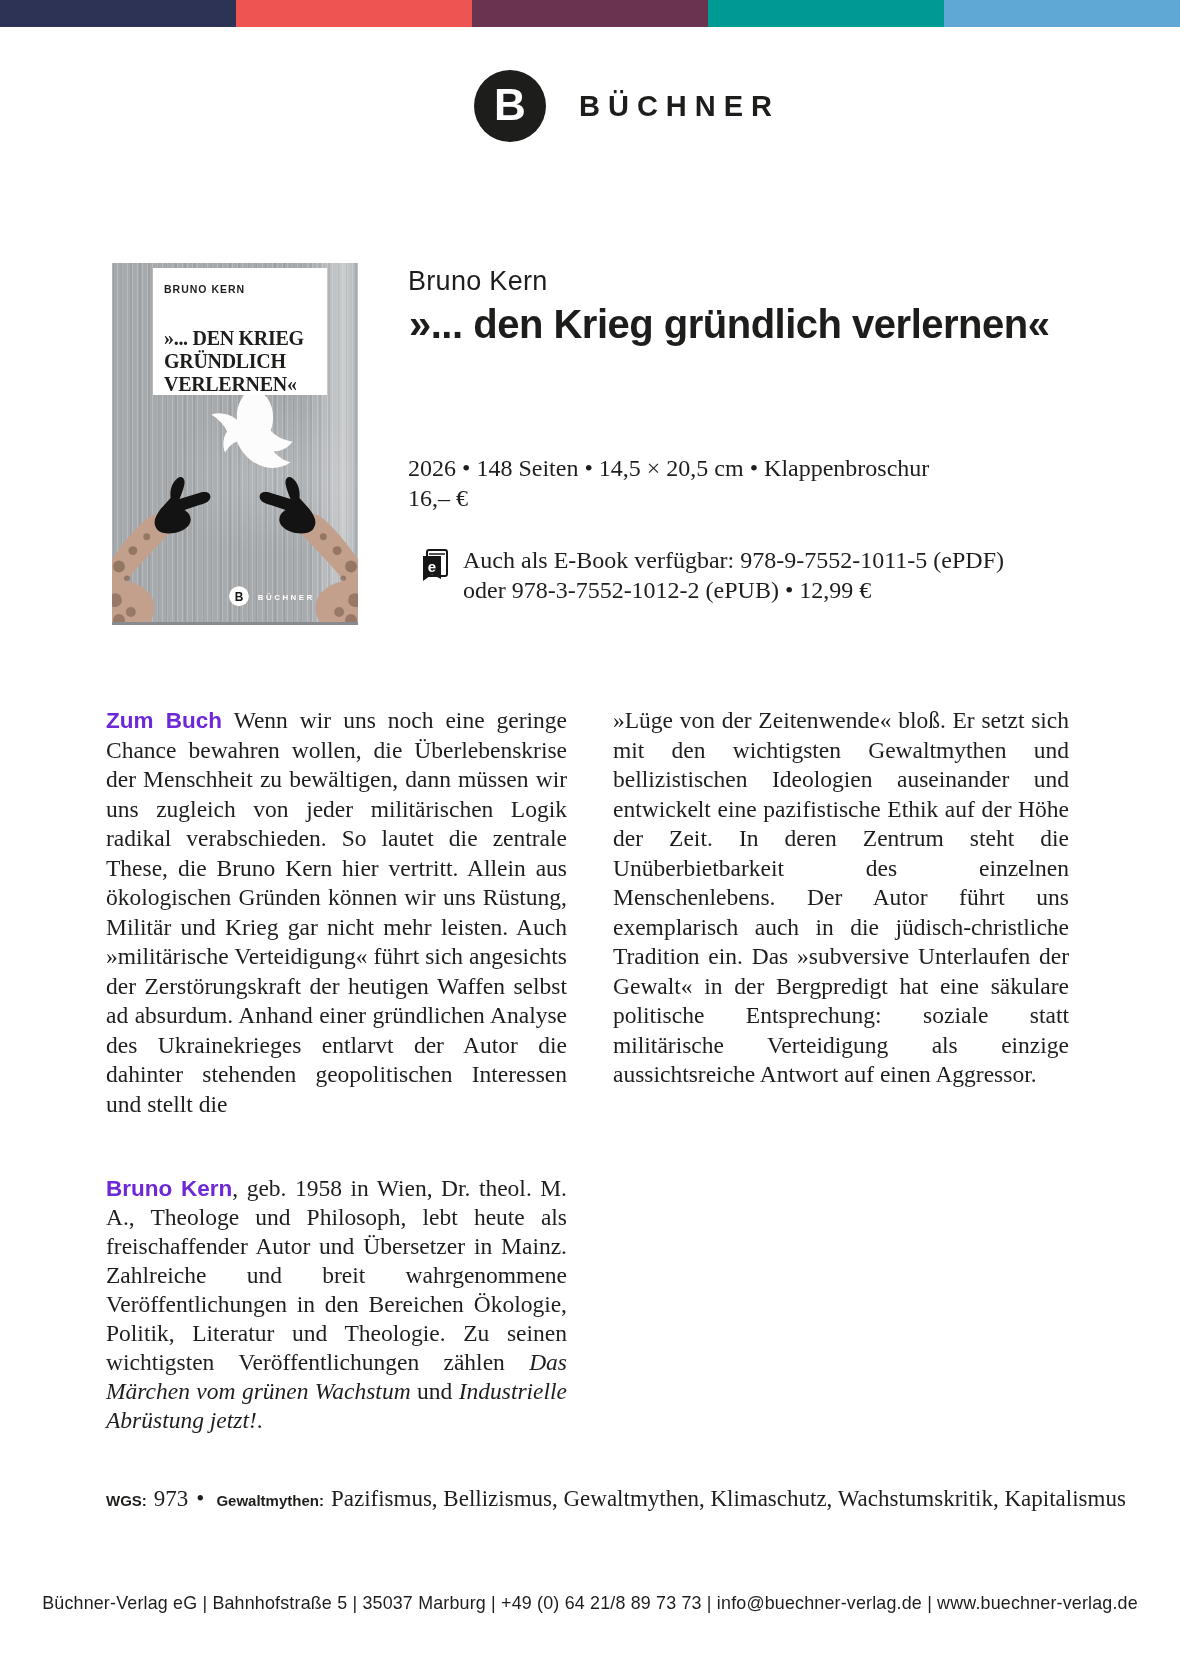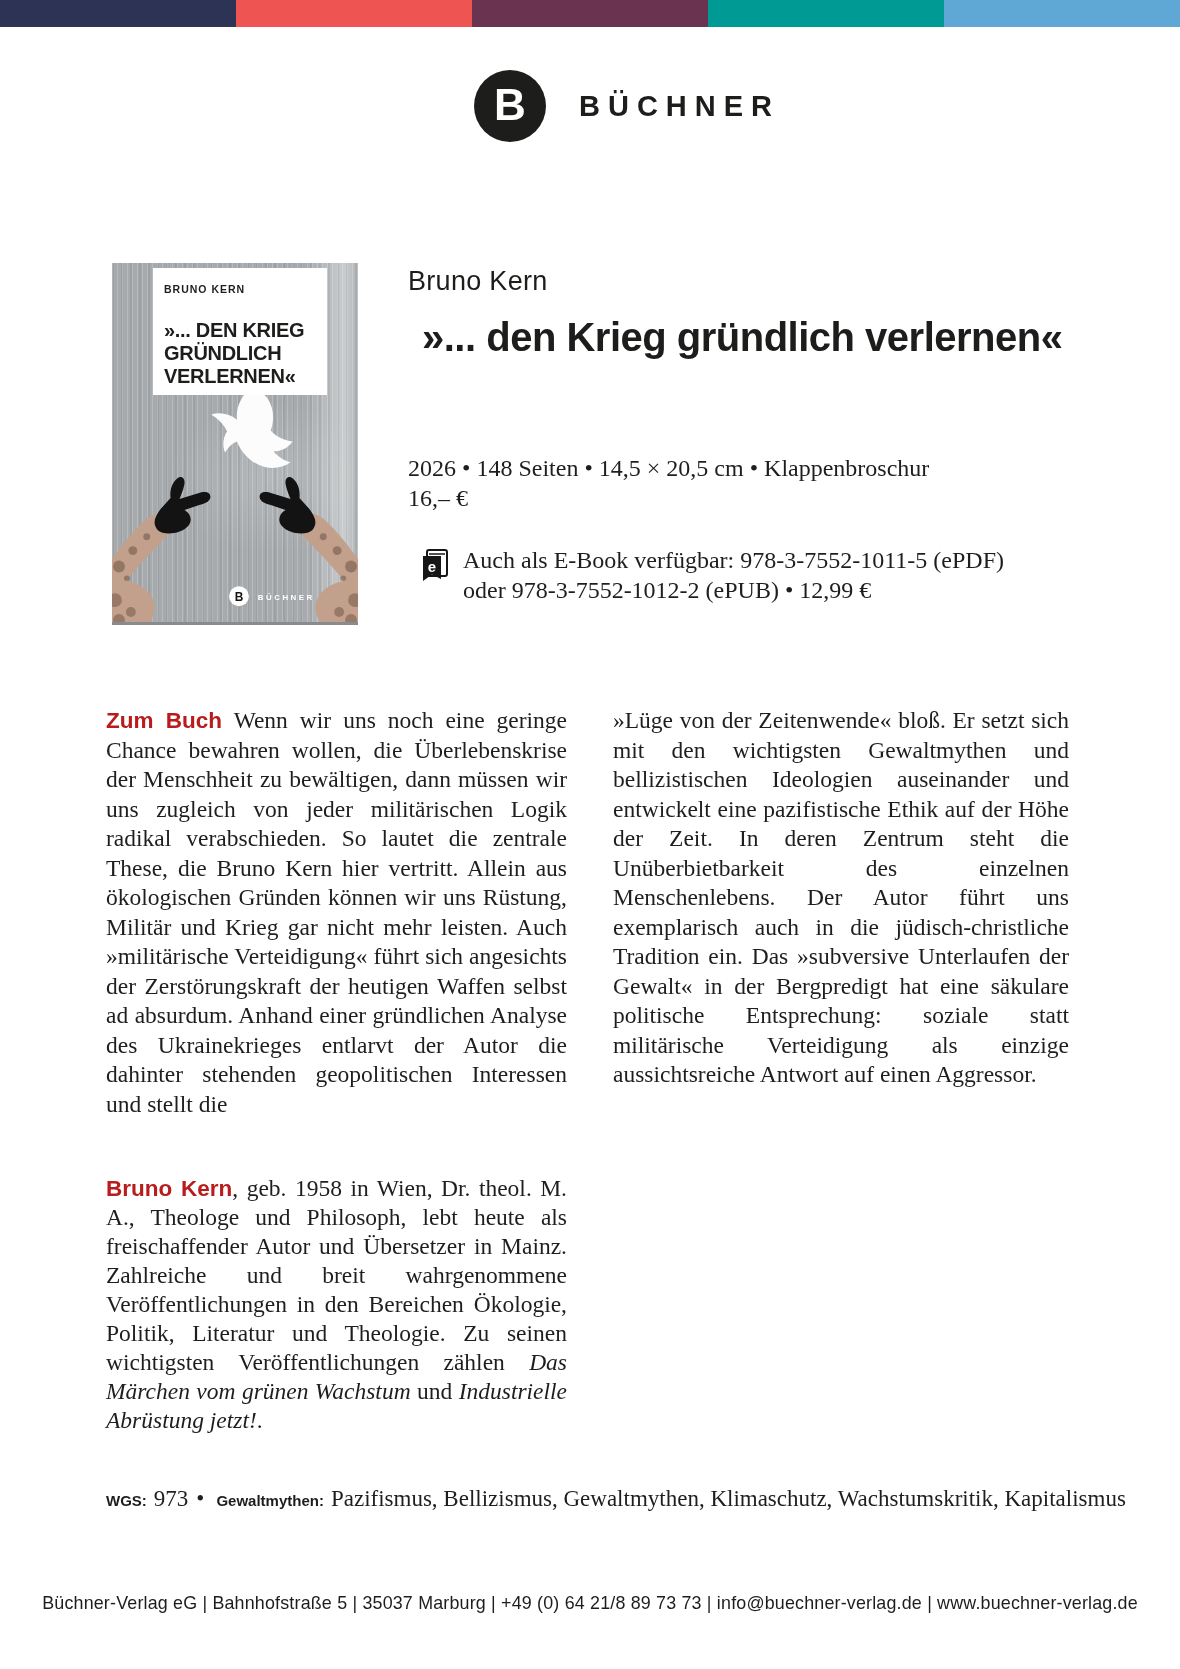--- a/index.html
+++ b/index.html
@@ -23,42 +23,42 @@
         repeating-linear-gradient(90deg, rgba(255,255,255,.20) 0 1px, rgba(0,0,0,0) 1px 5px),
         repeating-linear-gradient(90deg, rgba(60,65,70,.09) 0 2px, rgba(0,0,0,0) 2px 9px),
         linear-gradient(90deg, rgba(255,255,255,0) 78%, rgba(255,255,255,.40) 95%, rgba(190,194,197,.35) 100%),
         radial-gradient(150px 110px at 65% 60%, rgba(255,255,255,.16), rgba(0,0,0,0) 70%),
         #a6aaad;
       border-bottom:3px solid #888c90;box-sizing:border-box;}
   .cover-art{position:absolute;left:0;top:0;width:100%;height:100%;}
   .cover-panel{position:absolute;left:41px;top:5px;width:174px;height:127px;background:#ffffff;
       padding:15px 0 0 11px;box-sizing:border-box;}
   .cover-author{font-weight:700;font-size:10.5px;letter-spacing:1px;color:#1d1d1b;}
-  .cover-title{margin-top:24px;font-weight:700;font-size:20px;line-height:23px;letter-spacing:-0.3px;color:#1d1d1b;}
+  .cover-title{margin-top:32px;font-weight:700;font-size:20px;line-height:23px;letter-spacing:-0.3px;color:#1d1d1b;font-family:Liberation Serif, serif;}
 
   
   .head-author{position:absolute;left:408px;top:266px;font-weight:400;font-size:27px;color:#1d1d1b;letter-spacing:.3px;}
-  .head-title{position:absolute;left:406px;top:299px;margin:16px;font-weight:700;font-size:40px;
+  .head-title{position:absolute;left:406px;top:299px;margin:3px;font-weight:700;font-size:40px;
       letter-spacing:-0.5px;color:#1d1d1b;}
 
   
   .details{position:absolute;left:408px;top:454px;font-family:"Liberation Serif",serif;
       font-size:24px;line-height:29.5px;color:#1e1e1e;}
 
   
   .ebook{position:absolute;left:421px;top:545px;display:flex;gap:14px;}
   .ebook-icon{width:28px;height:34px;flex:none;margin-top:3px;}
   .ebook-text{font-family:"Liberation Serif",serif;font-size:24px;line-height:30px;color:#1e1e1e;}
 
   
   .col{position:absolute;top:706px;font-family:"Liberation Serif",serif;font-size:23.5px;
       line-height:29.5px;text-align:justify;color:#1e1e1e;}
   .col1{left:106px;width:461px;}
   .col2{left:613px;width:456px;}
-  .lead{font-family:"Liberation Sans",sans-serif;font-weight:700;font-size:22.5px;color:#b91c1c;}
+  .lead{font-family:"Liberation Sans",sans-serif;font-weight:700;font-size:22.5px;color:#6d28d9;}
 
   
   .bio{position:absolute;left:106px;top:1174px;width:461px;font-family:"Liberation Serif",serif;
       font-size:23.5px;line-height:29px;text-align:justify;color:#1e1e1e;}
   .bio em{font-style:italic;}
 
   
   .keywords{position:absolute;left:106px;top:1486px;width:1000px;font-family:"Liberation Serif",serif;
       font-size:23px;color:#1e1e1e;white-space:nowrap;}
   .kw-label{font-family:"Liberation Sans",sans-serif;font-weight:700;font-size:15px;color:#1d1d1b;margin-right:7px;}
@@ -149,21 +149,21 @@
   </div>
 
   <div class="ebook">
     <svg class="ebook-icon" viewBox="0 0 28 34">
       <rect x="6" y="2" width="20" height="26" rx="2" fill="#ffffff" stroke="#161616" stroke-width="2"></rect>
       <line x1="8" y1="6" x2="24" y2="6" stroke="#161616" stroke-width="1.5"></line>
       <path d="M2 8 L20 8 L20 31 L11 26.5 L2 33 Z" fill="#161616"></path>
       <text x="11" y="24" text-anchor="middle" font-family="Liberation Sans, sans-serif" font-size="15" font-weight="700" fill="#ffffff">e</text>
     </svg>
     <div class="ebook-text">
-      <div>Auch als E-Book verfügbar: 978-3-7552-1011-5 (ePDF)</div>
+      <div>Auch als E-Book verfügbar: 978-9-7552-1011-5 (ePDF)</div>
       <div>oder 978-3-7552-1012-2 (ePUB) • 12,99 €</div>
     </div>
   </div>
 
   <div class="col col1"><span class="lead">Zum Buch</span><span> Wenn wir uns noch eine geringe Chance bewahren wollen, die Überlebenskrise der Menschheit zu bewältigen, dann müssen wir uns zugleich von jeder militärischen Logik radikal verabschieden. So lautet die zentrale These, die Bruno Kern hier vertritt. Allein aus ökologischen Gründen können wir uns Rüstung, Militär und Krieg gar nicht mehr leisten. Auch »militärische Verteidigung« führt sich angesichts der Zerstörungskraft der heutigen Waffen selbst ad absurdum. Anhand einer gründlichen Analyse des Ukrainekrieges entlarvt der Autor die dahinter stehenden geopolitischen Interessen und stellt die</span></div>
 
   <div class="col col2">»Lüge von der Zeitenwende« bloß. Er setzt sich mit den wichtigsten Gewaltmythen und bellizistischen Ideologien auseinander und entwickelt eine pazifistische Ethik auf der Höhe der Zeit. In deren Zentrum steht die Unüberbietbarkeit des einzelnen Menschenlebens. Der Autor führt uns exemplarisch auch in die jüdisch-christliche Tradition ein. Das »subversive Unterlaufen der Gewalt« in der Bergpredigt hat eine säkulare politische Entsprechung: soziale statt militärische Verteidigung als einzige aussichtsreiche Antwort auf einen Aggressor.</div>
 
   <div class="bio"><span class="lead">Bruno Kern</span><span>, geb. 1958 in Wien, Dr. theol. M. A., Theologe und Philosoph, lebt heute als freischaffender Autor und Übersetzer in Mainz. Zahlreiche und breit wahrgenommene Veröffentlichungen in den Bereichen Ökologie, Politik, Literatur und Theologie. Zu seinen wichtigsten Veröffentlichungen zählen </span><em>Das Märchen vom grünen Wachstum</em><span> und </span><em>Industrielle Abrüstung jetzt!</em><span>.</span></div>
 

